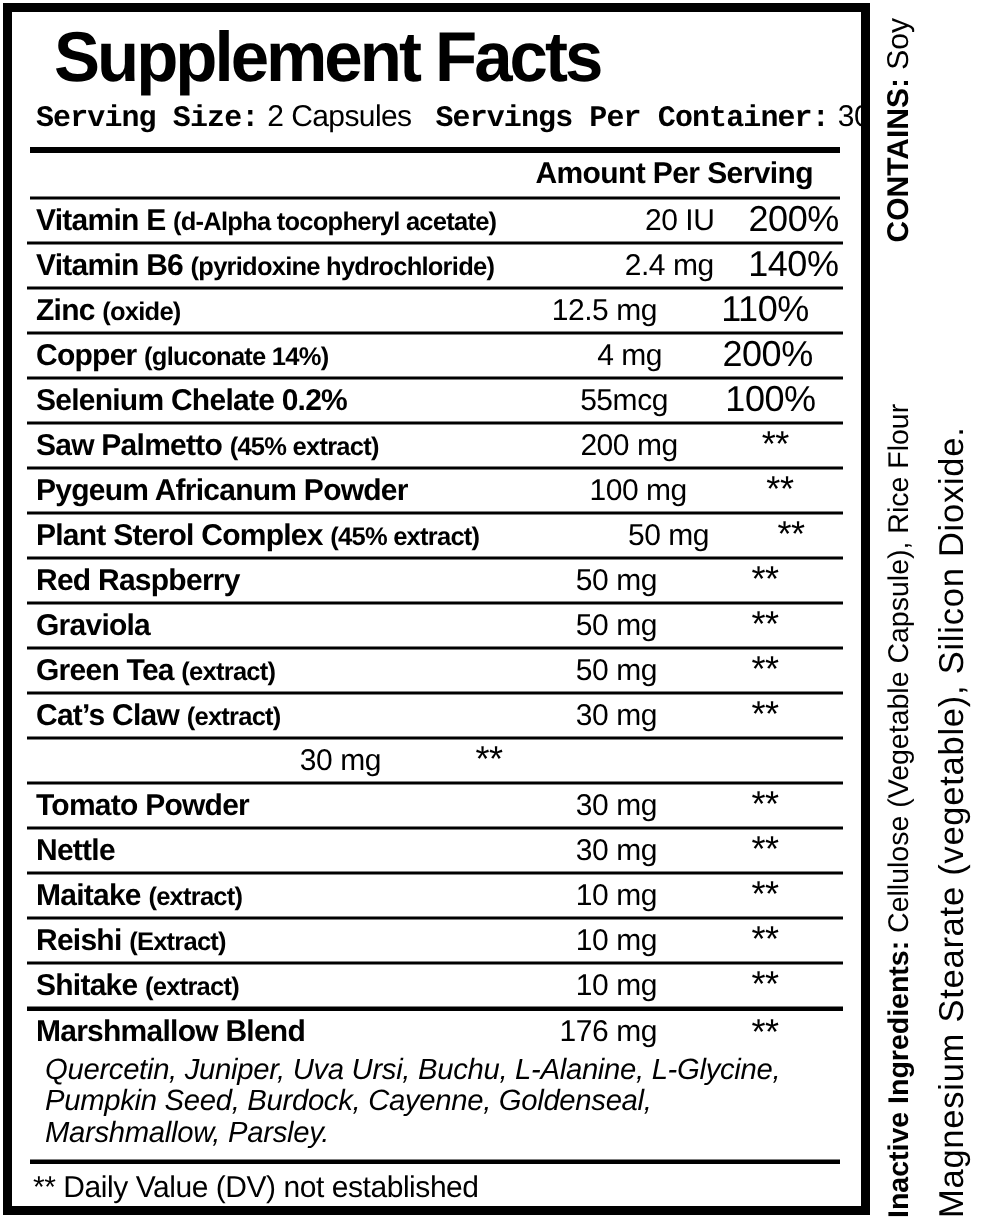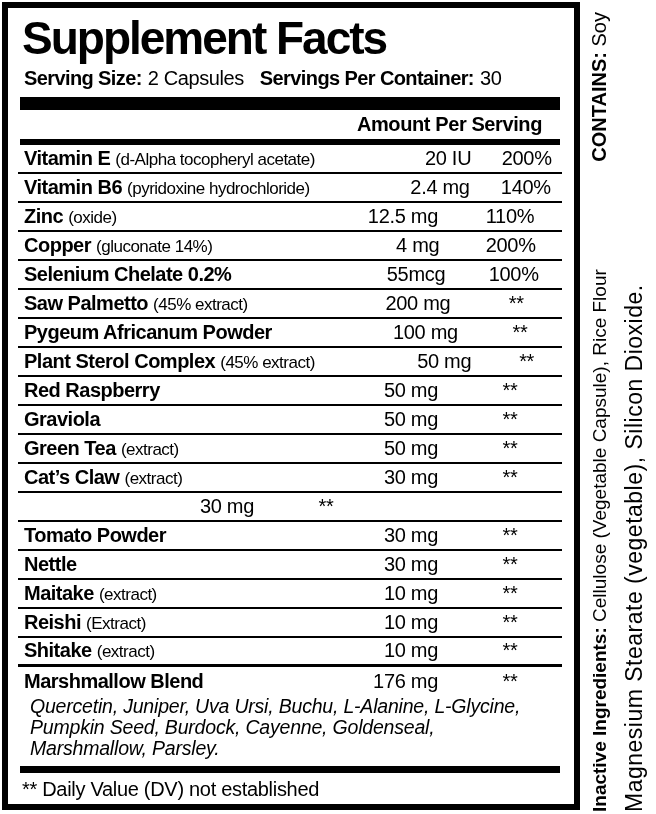--- a/index.html
+++ b/index.html
@@ -13,39 +13,39 @@
     width:566px; height:796px;
     border:6px solid #000; background:#fff;
     box-sizing:content-box;
   }
   .inner {
     height:100%; padding:4px 12px 0 10px; box-sizing:border-box;
     display:flex; flex-direction:column; overflow:hidden;
   }
   .title {
     font-size:46px; font-weight:bold; letter-spacing:-2px;
-    line-height:1.08; margin:2px 0 0 4px; transform:scaleY(1.02);
+    line-height:1.08; margin:2px 0 0 18px; transform:scaleY(1.02);
     white-space:nowrap;
   }
   .serving-line {
     font-size:20px; letter-spacing:-0.4px; margin:3px 0 5px 6px;
     white-space:nowrap;
   }
-  .serving-line b { letter-spacing:-0.6px; }
+  .serving-line b { letter-spacing:-0.6px;font-family:Liberation Mono, monospace; }
   .gap-sm { display:inline-block; width:6px; }
   .gap-md { display:inline-block; width:16px; }
   .bar-thick { height:13px; background:#000; margin:2px 2px 0 2px; }
   .bar-mid   { height:6px;  background:#000; margin:0 2px; }
   .bar-foot  { height:7px;  background:#000; margin:2px 2px 0 2px; }
 
   .row { display:flex; align-items:center; min-height:29px; box-sizing:border-box; padding:0 0 0 6px; }
   .cell-name { flex:1; font-size:20px; font-weight:bold; letter-spacing:-0.5px; white-space:nowrap; }
-  .cell-name .paren { font-weight:normal; font-size:17px; letter-spacing:-0.5px; }
+  .cell-name .paren { font-weight:bold; font-size:17px; letter-spacing:-0.5px; }
   .cell-amount { width:230px; margin-right:20px; text-align:right; font-size:20px; letter-spacing:-0.3px; white-space:nowrap; }
-  .cell-dv { width:104px; text-align:center; font-size:20px; letter-spacing:-0.3px; white-space:nowrap; }
+  .cell-dv { width:104px; text-align:center; font-size:24px; letter-spacing:-0.3px; white-space:nowrap; }
 
   .header-row { font-weight:bold; min-height:29px; }
   .header-row .cell-amount, .header-row .cell-dv { font-weight:bold; font-size:20px; letter-spacing:-0.4px; }
 
   .rows .row { border-bottom:2px solid #000; }
   .rows .row:nth-last-child(2) { border-bottom-width:3px; }
   .rows .row:last-child { border-bottom:none; }
 
   .blend-desc {
     font-size:19.5px; font-style:italic; letter-spacing:-0.2px;

